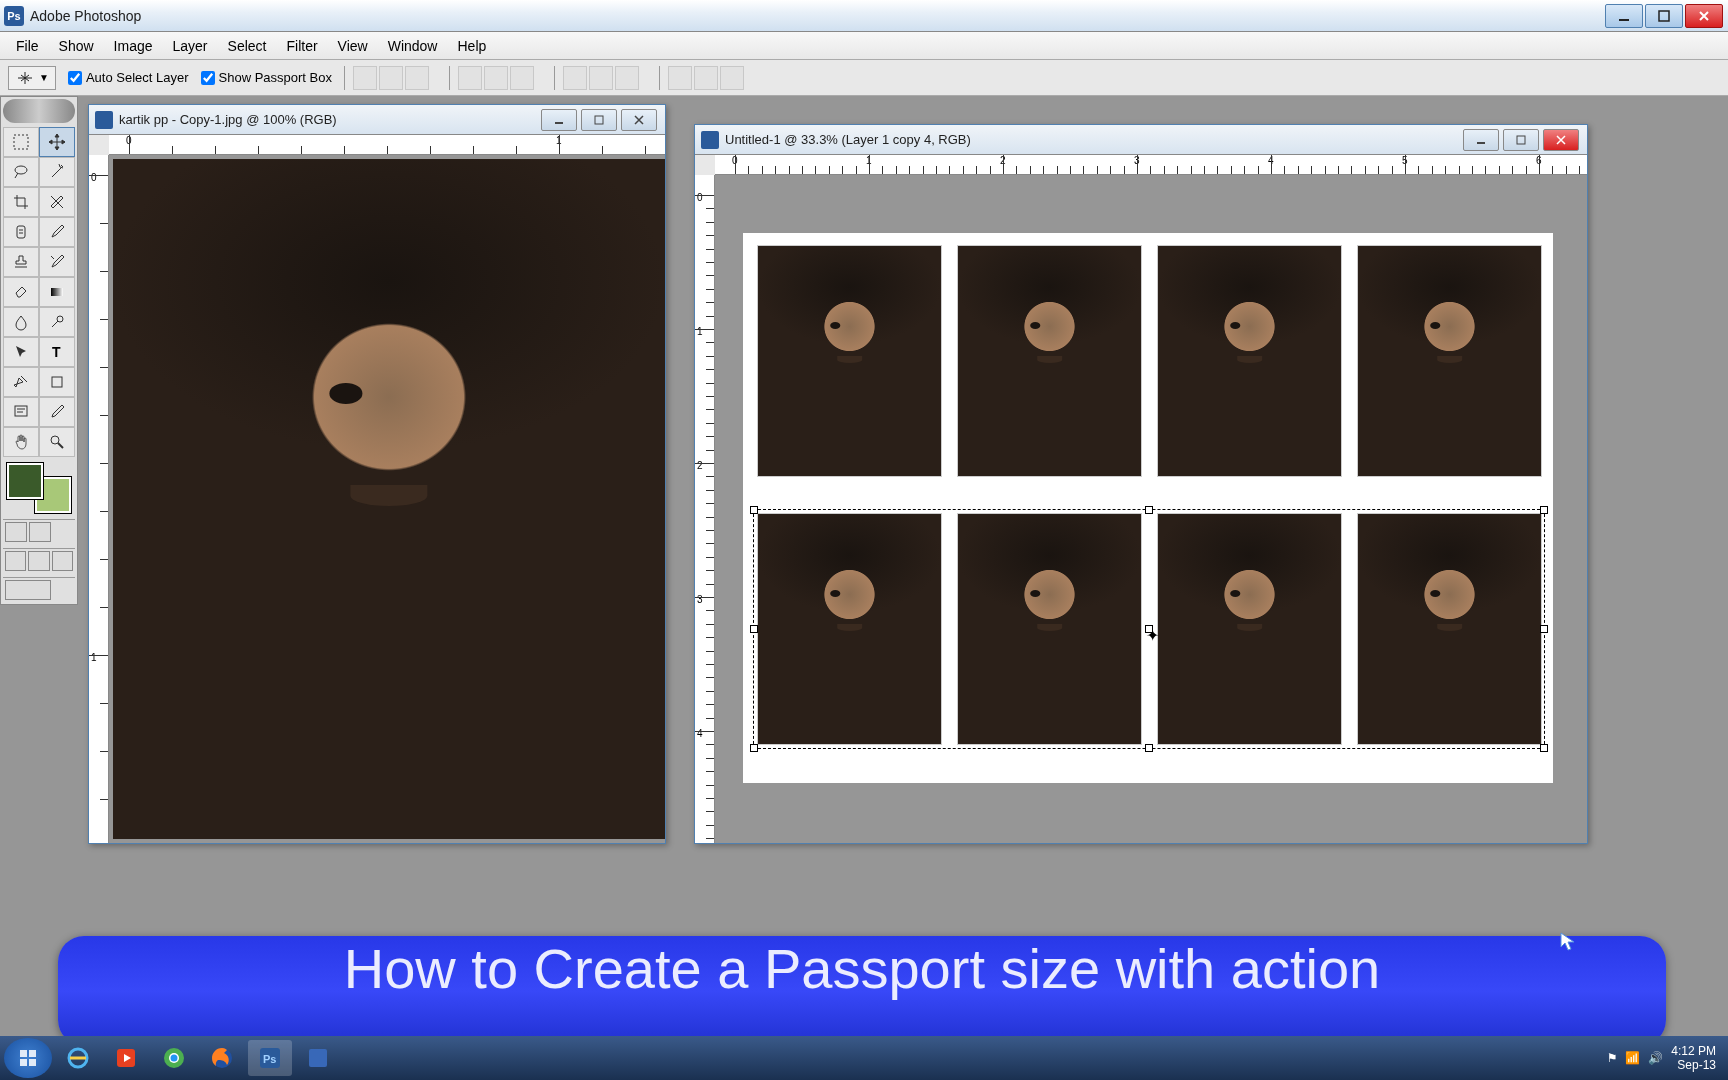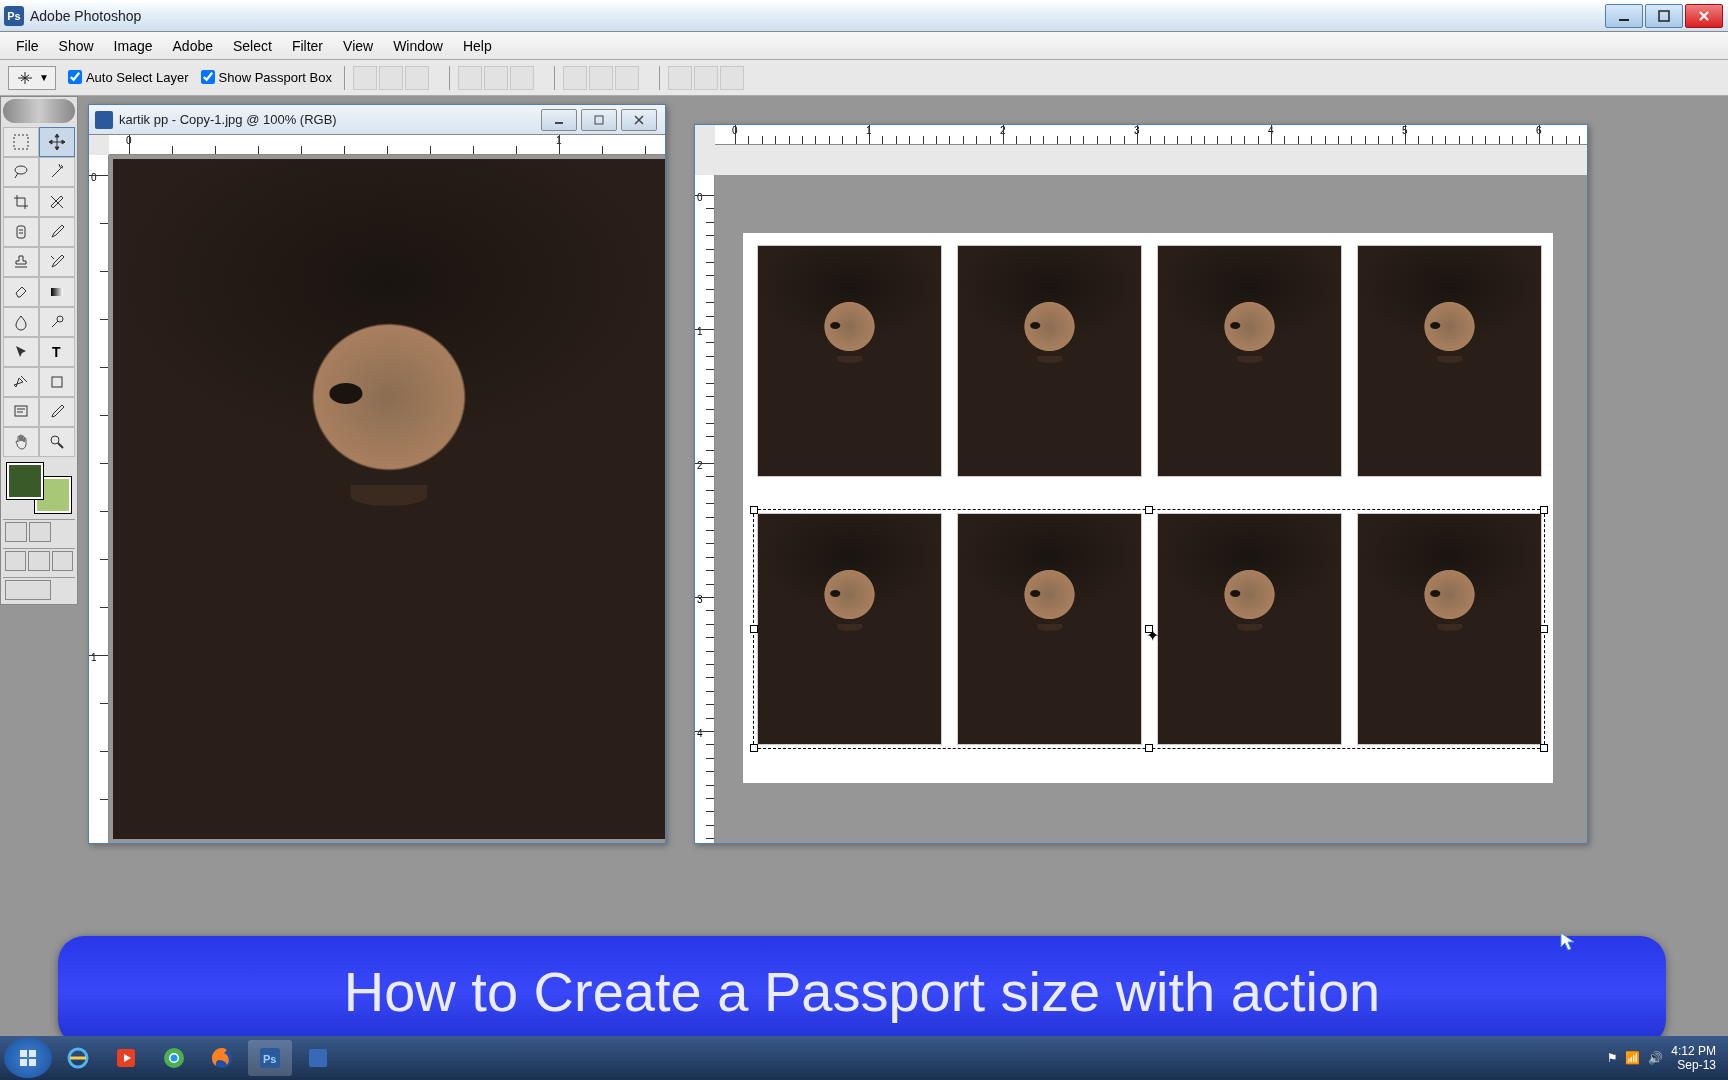--- a/index.html
+++ b/index.html
@@ -8,21 +8,21 @@
 .app-icon{width:20px;height:20px;background:#2a5a9a;border-radius:3px;margin-right:6px;display:flex;align-items:center;justify-content:center;color:#fff;font-size:11px;font-weight:bold}
 .title-text{font-size:14px;color:#222}
 .win-controls{margin-left:auto;display:flex;gap:0}
 .win-btn{width:38px;height:24px;display:flex;align-items:center;justify-content:center;background:linear-gradient(to bottom,#d8e8f8,#a8c8e8);border:1px solid #5080b0;border-radius:2px;margin:0 1px;cursor:pointer}
 .win-btn.close{background:linear-gradient(to bottom,#f08080,#d82020);border-color:#a01010}
 .win-btn svg{width:14px;height:14px}
 .menubar{height:28px;background:linear-gradient(to bottom,#f8f8f8,#e8e8e8);display:flex;align-items:center;padding:0 6px;border-bottom:1px solid #aaa}
 .menu-item{padding:3px 10px;font-size:14px;cursor:pointer}
 .options-bar{height:36px;background:#e8e8e8;display:flex;align-items:center;padding:0 8px;gap:12px;border-bottom:1px solid #aaa}
 .tool-preset{display:flex;align-items:center;gap:4px;padding:2px 6px;border:1px solid #999;background:#f0f0f0}
-.chk-lbl{display:flex;align-items:flex-start;gap:4px;font-size:13px}
+.chk-lbl{display:flex;align-items:center;gap:4px;font-size:13px}
 .chk-lbl input{width:14px;height:14px}
 .align-group{display:flex;gap:2px;padding:0 8px;border-left:1px solid #999}
 .align-btn{width:24px;height:24px;background:#ddd;border:1px solid #aaa;opacity:.5}
 .brushes-panel{margin-left:auto;width:620px;height:26px;border:1px solid #888;background:#e0e0e0;display:flex;align-items:flex-end}
 .brushes-tab{padding:2px 12px;background:#f0f0f0;border:1px solid #888;border-bottom:none;font-size:12px;margin-left:6px}
 .workspace{position:absolute;top:96px;left:0;right:0;bottom:34px;background:#969696}
 .toolbox{position:absolute;left:0;top:0;width:78px;background:#e0e0e0;border:1px solid #888;padding:2px}
 .tool-hdr{height:24px;background:linear-gradient(to right,#888,#ccc,#888);border-radius:12px;margin-bottom:4px}
 .tool-row{display:flex}
 .tool{width:36px;height:30px;border:1px solid #bbb;background:#e8e8e8;display:flex;align-items:center;justify-content:center;cursor:pointer}
@@ -54,21 +54,21 @@
 .photo::before{content:"";position:absolute;left:50%;top:33%;width:6%;height:3%;background:#1a1410;border-radius:50%;transform:translateX(-180%);box-shadow:calc(100% + 240%) 0 0 #1a1410}
 .photo::after{content:"";position:absolute;left:50%;top:48%;transform:translateX(-50%);width:14%;height:3%;background:#3a2a1f;border-radius:0 0 50% 50%}
 .selection-box{position:absolute;border:1px dashed #000}
 .handle{position:absolute;width:8px;height:8px;background:#fff;border:1px solid #000}
 .statusbar{position:absolute;bottom:0;left:0;right:0;height:34px;background:linear-gradient(to bottom,#e8e8e8,#d0d0d0);border-top:1px solid #888;display:flex;align-items:center;padding:0 8px;gap:16px;font-size:12px}
 .zoom-fld{width:60px;padding:2px 4px;border:1px inset #888;background:#fff}
 .taskbar{position:absolute;bottom:0;left:0;right:0;height:44px;background:linear-gradient(to bottom,#3a5a8a,#1a3050);display:flex;align-items:center;padding:0 4px;gap:4px}
 .start-orb{width:48px;height:40px;background:radial-gradient(circle,#4080d0,#1850a0);border-radius:50%;display:flex;align-items:center;justify-content:center}
 .tb-icon{width:44px;height:36px;border-radius:3px;display:flex;align-items:center;justify-content:center;cursor:pointer}
 .tray{margin-left:auto;display:flex;align-items:center;gap:8px;color:#fff;font-size:12px;padding-right:8px}
-.banner{position:absolute;left:58px;right:62px;bottom:34px;height:110px;background:linear-gradient(to bottom,#2838e8 0%,#3848f8 50%,#2030d0 100%);border-radius:26px;display:flex;align-items:center;justify-content:center;box-shadow:0 2px 8px rgba(0,0,0,.4)}
+.banner{position:absolute;left:58px;right:62px;bottom:34px;height:110px;background:linear-gradient(to bottom,#2838e8 0%,#3848f8 50%,#2030d0 100%);border-radius:26px;display:flex;align-items:flex-start;justify-content:center;box-shadow:0 2px 8px rgba(0,0,0,.4)}
 .banner-text{color:rgba(255,255,255,.9);font-size:56px;font-weight:400}
 .cursor-ptr{position:absolute;width:16px;height:20px}
 </style>
 </head>
 <body>
 
 <div class="titlebar">
   <div class="app-icon">Ps</div>
   <div class="title-text">Adobe Photoshop</div>
   <div class="win-controls">
@@ -87,21 +87,21 @@
           <path d="M3 3 L11 11 M11 3 L3 11" stroke="#fff" stroke-width="2"></path>
         </svg>
       </div>
   </div>
 </div>
 
 <div class="menubar">
   <div class="menu-item">File</div>
   <div class="menu-item">Show</div>
   <div class="menu-item">Image</div>
-  <div class="menu-item">Adobe</div>
+  <div class="menu-item">Layer</div>
   <div class="menu-item">Select</div>
   <div class="menu-item">Filter</div>
   <div class="menu-item">View</div>
   <div class="menu-item">Window</div>
   <div class="menu-item">Help</div>
 </div>
 
 <div class="options-bar">
   <div class="tool-preset">
     <svg width="20" height="18" viewBox="0 0 20 18">
@@ -362,20 +362,41 @@
         <div class="tick" style="top: 644px;"></div>
       </div>
     <div class="canvas-area">
       <div class="canvas-white" style="left:4px;top:4px;width:552px;height:680px">
         <div class="photo" style="position:absolute;left:0;top:0;width:100%;height:100%;border:none"></div>
       </div>
     </div>
   </div>
 
   <div class="doc-win" style="left:694px;top:28px;width:894px;height:720px">
+    <div class="doc-titlebar">
+      <div class="doc-icon"></div>
+      <div class="doc-title">Untitled-1 @ 33.3% (Layer 1 copy 4, RGB)</div>
+      <div class="doc-ctrls">
+        <div class="doc-btn">
+            <svg width="12" height="10">
+              <rect x="2" y="7" width="8" height="2" fill="#444"></rect>
+            </svg>
+          </div>
+        <div class="doc-btn">
+            <svg width="12" height="10">
+              <rect x="2" y="1" width="8" height="8" fill="none" stroke="#444"></rect>
+            </svg>
+          </div>
+        <div class="doc-btn close">
+            <svg width="12" height="10">
+              <path d="M2 1l8 8M10 1l-8 8" stroke="#fff" stroke-width="1.5"></path>
+            </svg>
+          </div>
+      </div>
+    </div>
     <div class="ruler-h" id="r2h">
         <div class="num" style="left: 17px;">0</div>
         <div class="tick major" style="left: 20px;"></div>
         <div class="tick" style="left: 33.4px;"></div>
         <div class="tick" style="left: 46.8px;"></div>
         <div class="tick" style="left: 60.2px;"></div>
         <div class="tick" style="left: 73.6px;"></div>
         <div class="tick" style="left: 87px;"></div>
         <div class="tick" style="left: 100.4px;"></div>
         <div class="tick" style="left: 113.8px;"></div>

